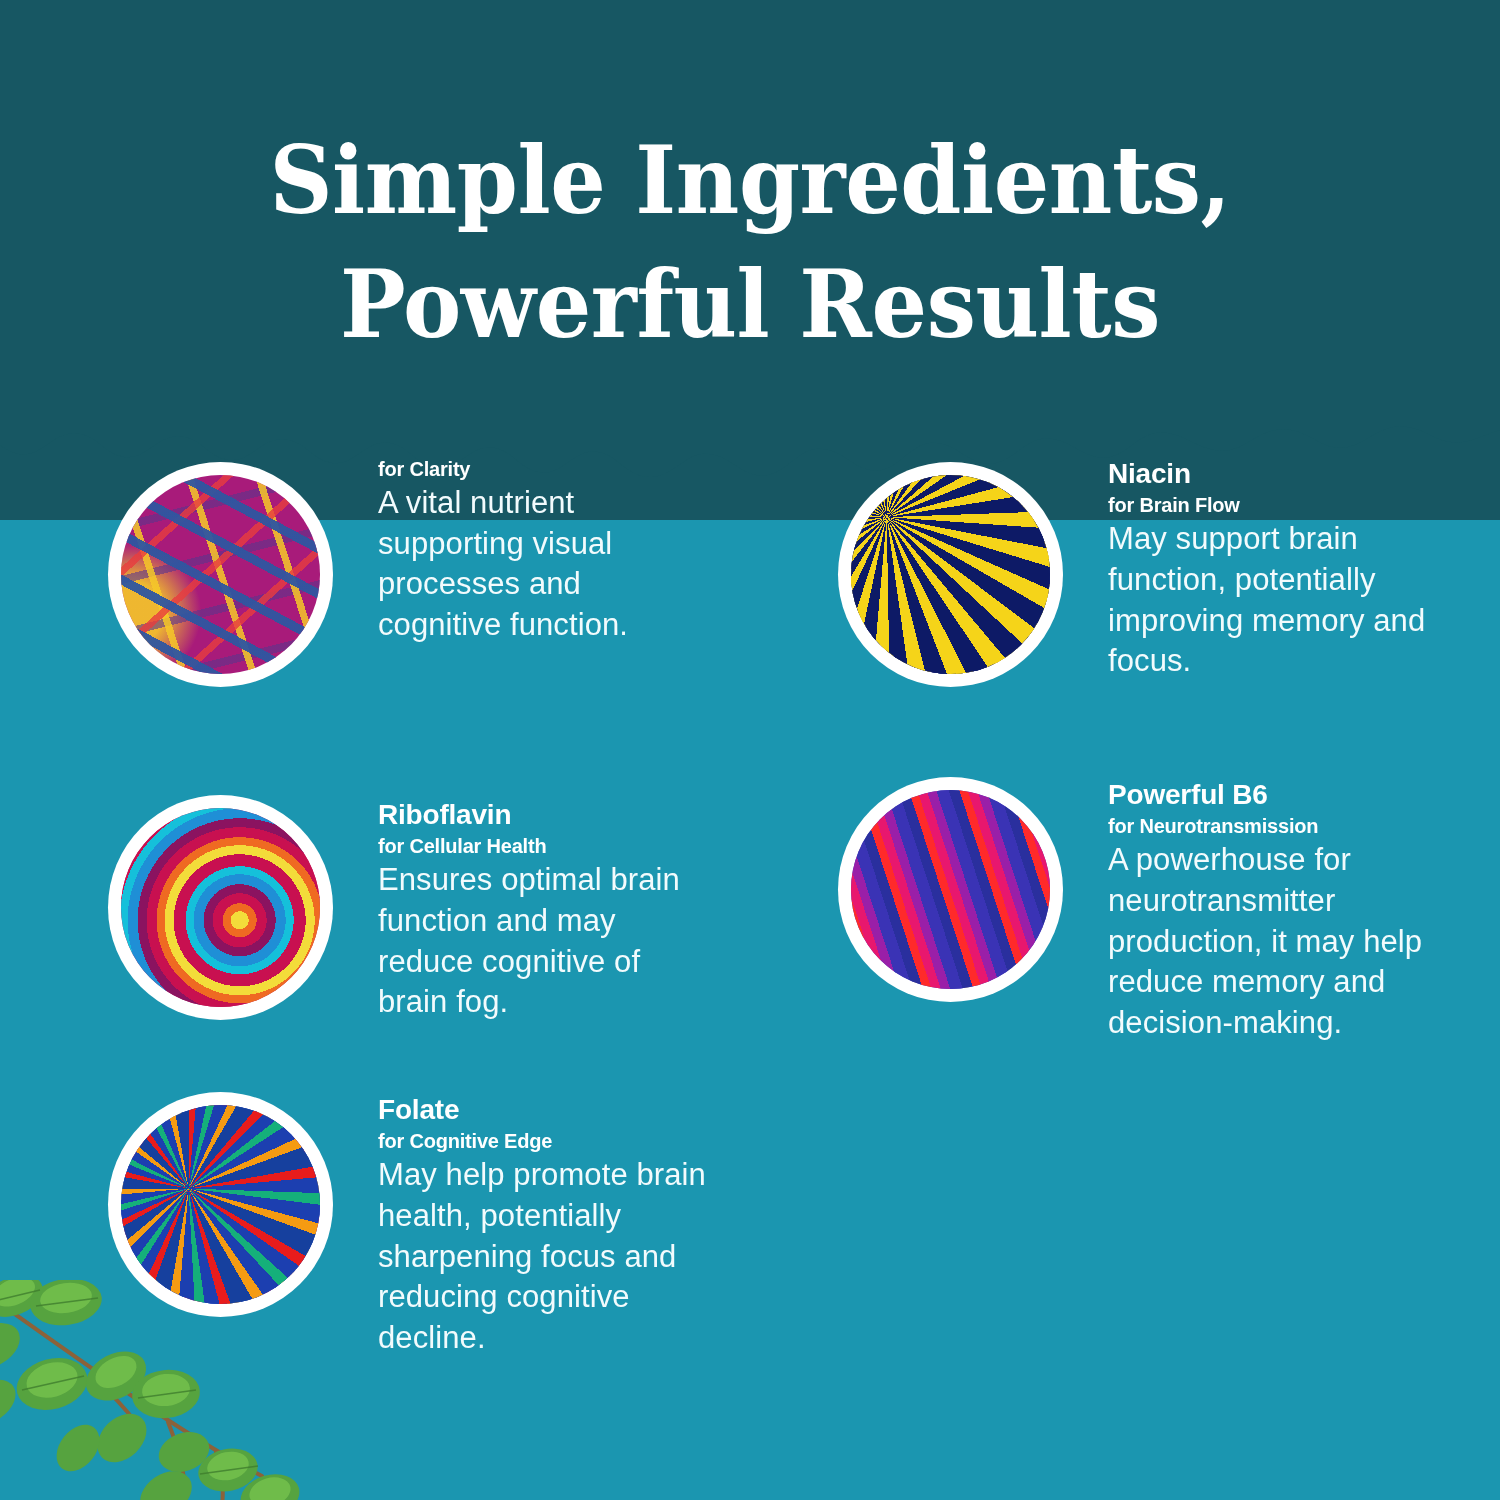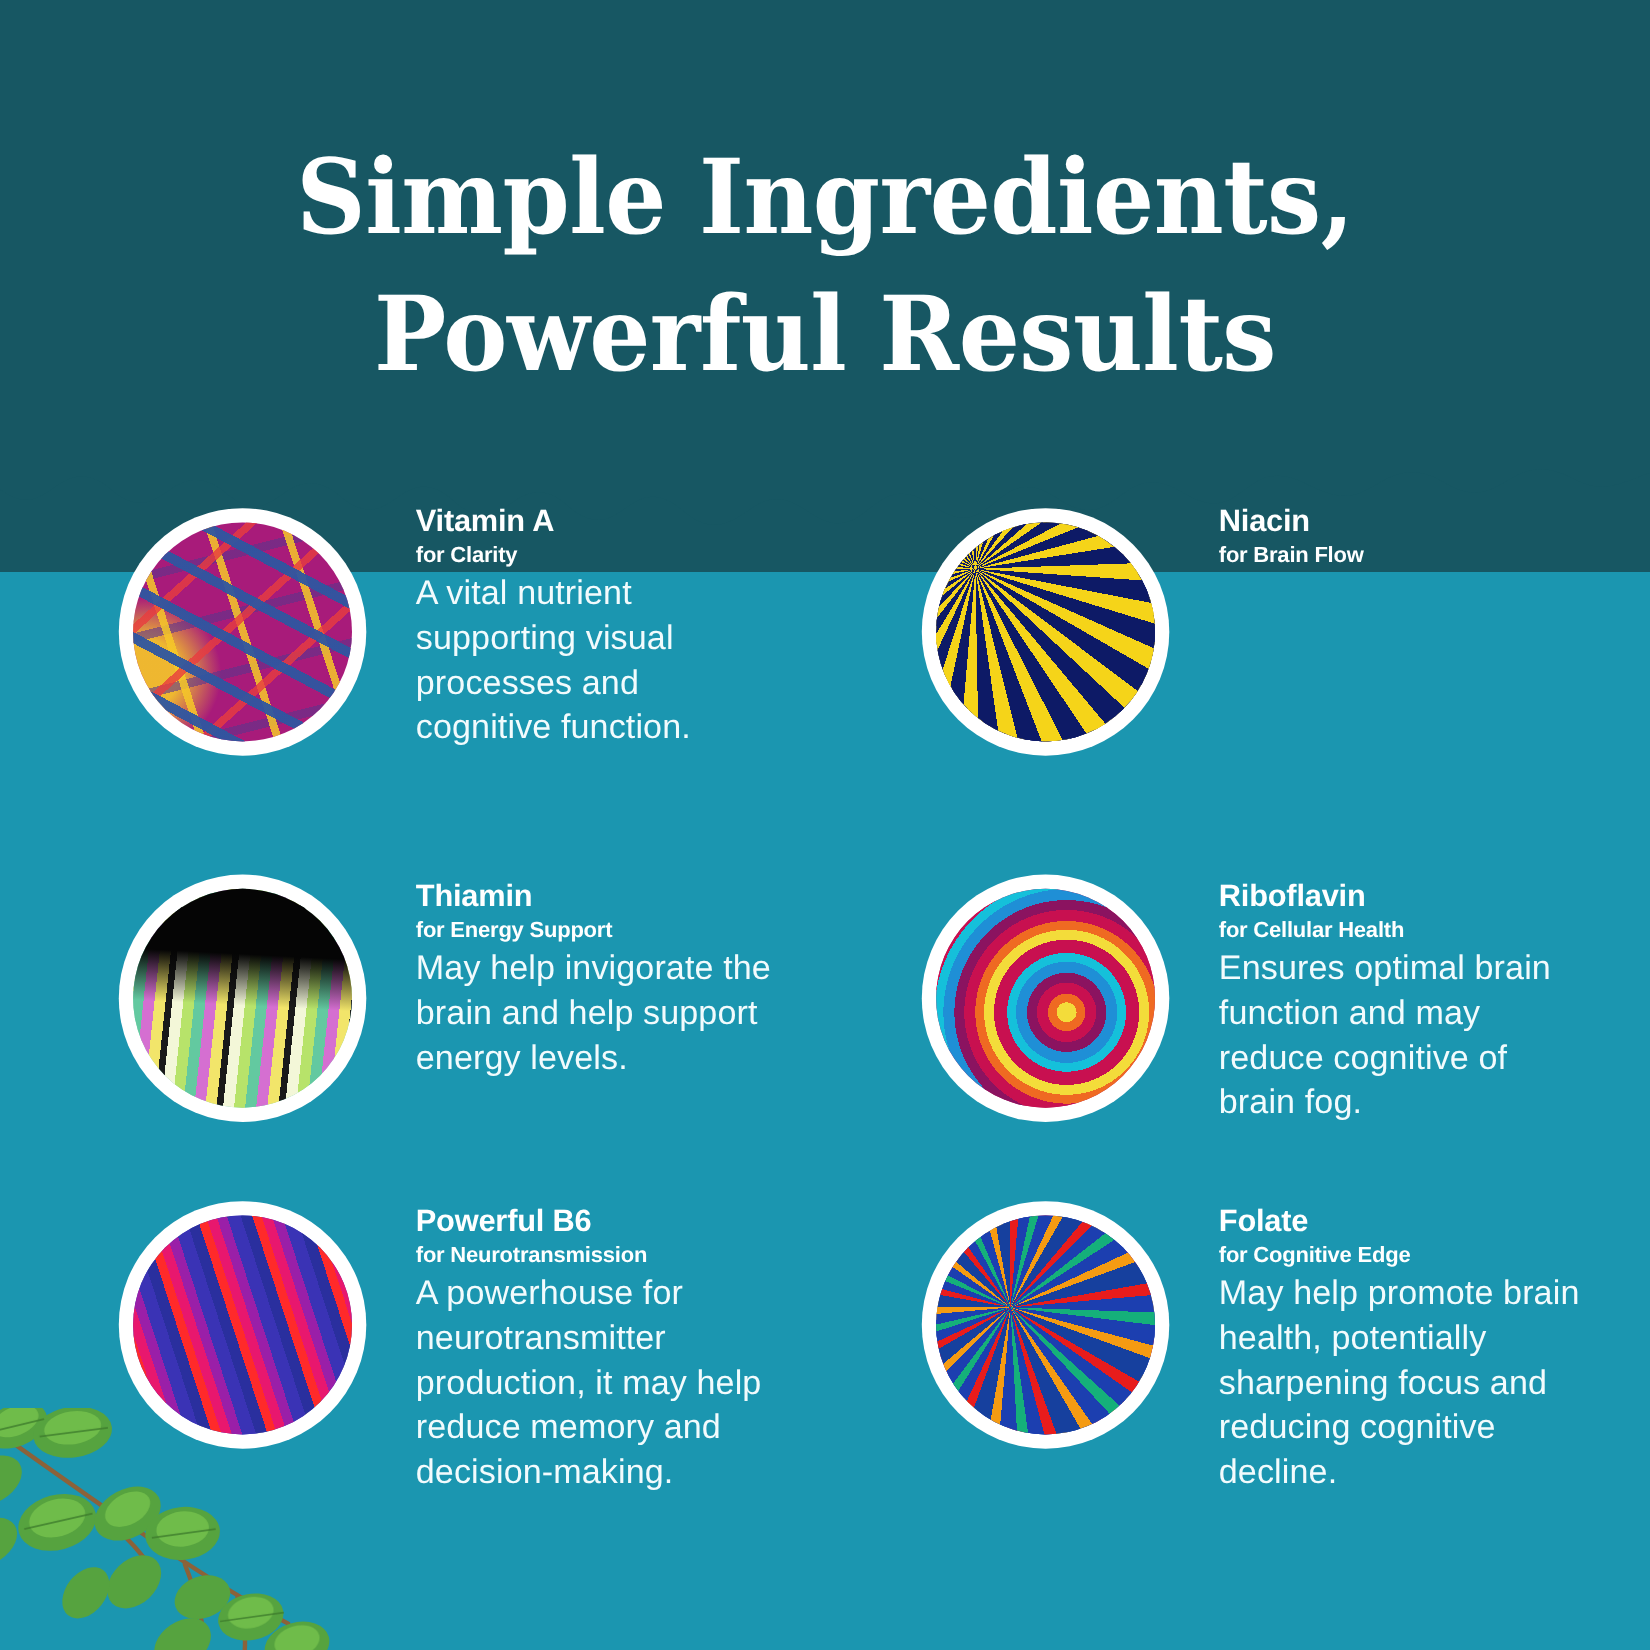--- a/index.html
+++ b/index.html
@@ -228,52 +228,39 @@
 <div id="ingredients-grid">
 
   <div class="ingredient-card row1">
     <div class="thumb-wrap">
       <div class="thumb-ring"></div>
       <div class="thumb-img">
           <div class="mg-vitamin-a"></div>
         </div>
     </div>
     <div class="card-text">
-      <div class="ing-name">Vitamin A</div>
       <div class="ing-benefit">for Clarity</div>
       <div class="ing-desc">A vital nutrient supporting visual processes and cognitive function.</div>
     </div>
   </div>
 
   <div class="ingredient-card row1">
     <div class="thumb-wrap">
       <div class="thumb-ring"></div>
       <div class="thumb-img">
           <div class="mg-niacin"></div>
         </div>
     </div>
     <div class="card-text">
       <div class="ing-name">Niacin</div>
       <div class="ing-benefit">for Brain Flow</div>
-    </div>
-  </div>
-
-  <div class="ingredient-card row2">
-    <div class="thumb-wrap">
-      <div class="thumb-ring"></div>
-      <div class="thumb-img">
-          <div class="mg-thiamin"></div>
-        </div>
-    </div>
-    <div class="card-text">
-      <div class="ing-name">Thiamin</div>
-      <div class="ing-benefit">for Energy Support</div>
-      <div class="ing-desc">May help invigorate the brain and help support energy levels.</div>
-    </div>
-  </div>
+      <div class="ing-desc">May support brain function, potentially improving memory and focus.</div>
+    </div>
+  </div>
+
 
   <div class="ingredient-card row2">
     <div class="thumb-wrap">
       <div class="thumb-ring"></div>
       <div class="thumb-img">
           <div class="mg-riboflavin"></div>
         </div>
     </div>
     <div class="card-text">
       <div class="ing-name">Riboflavin</div>

